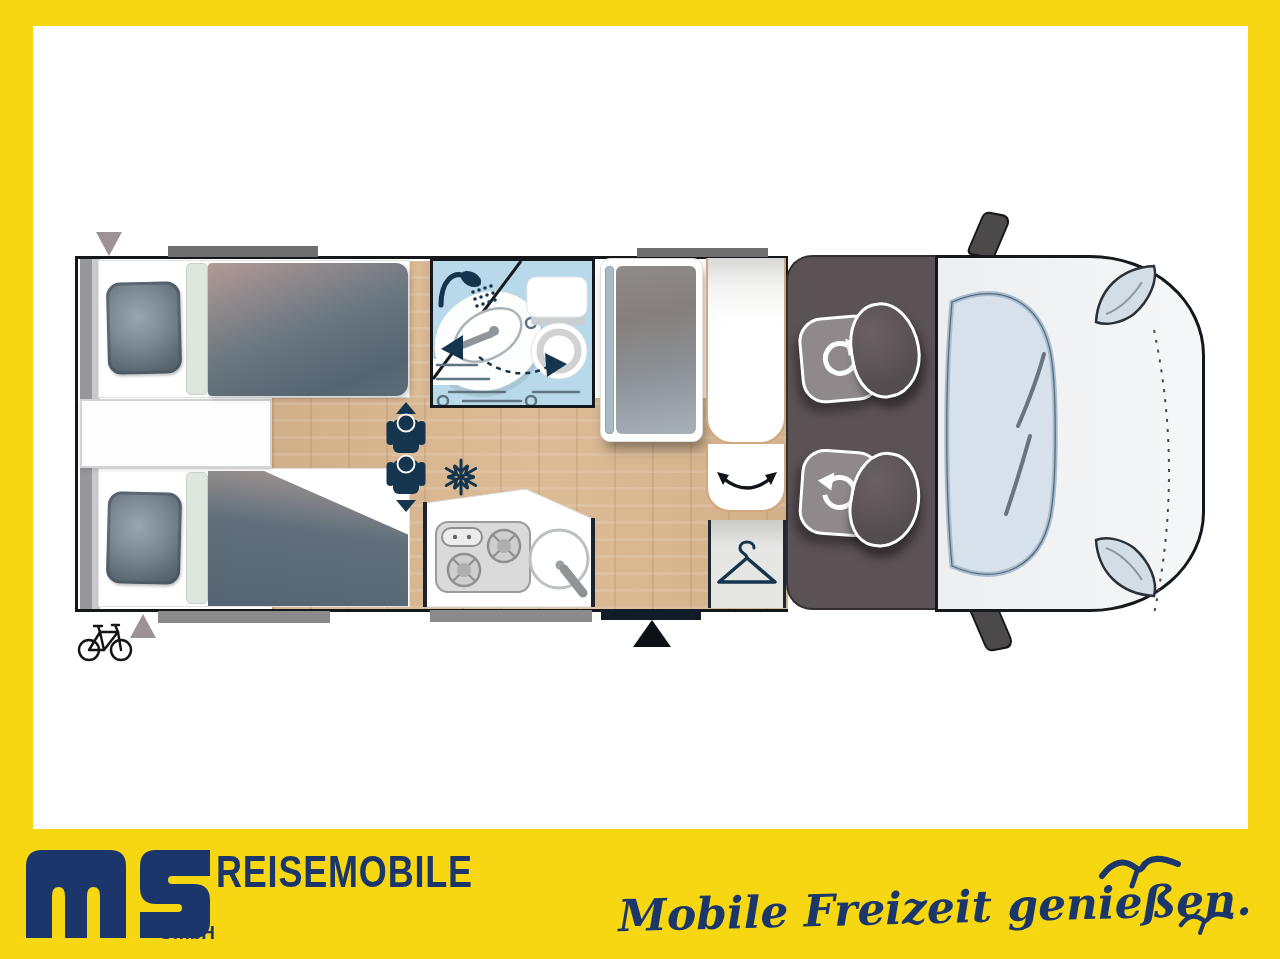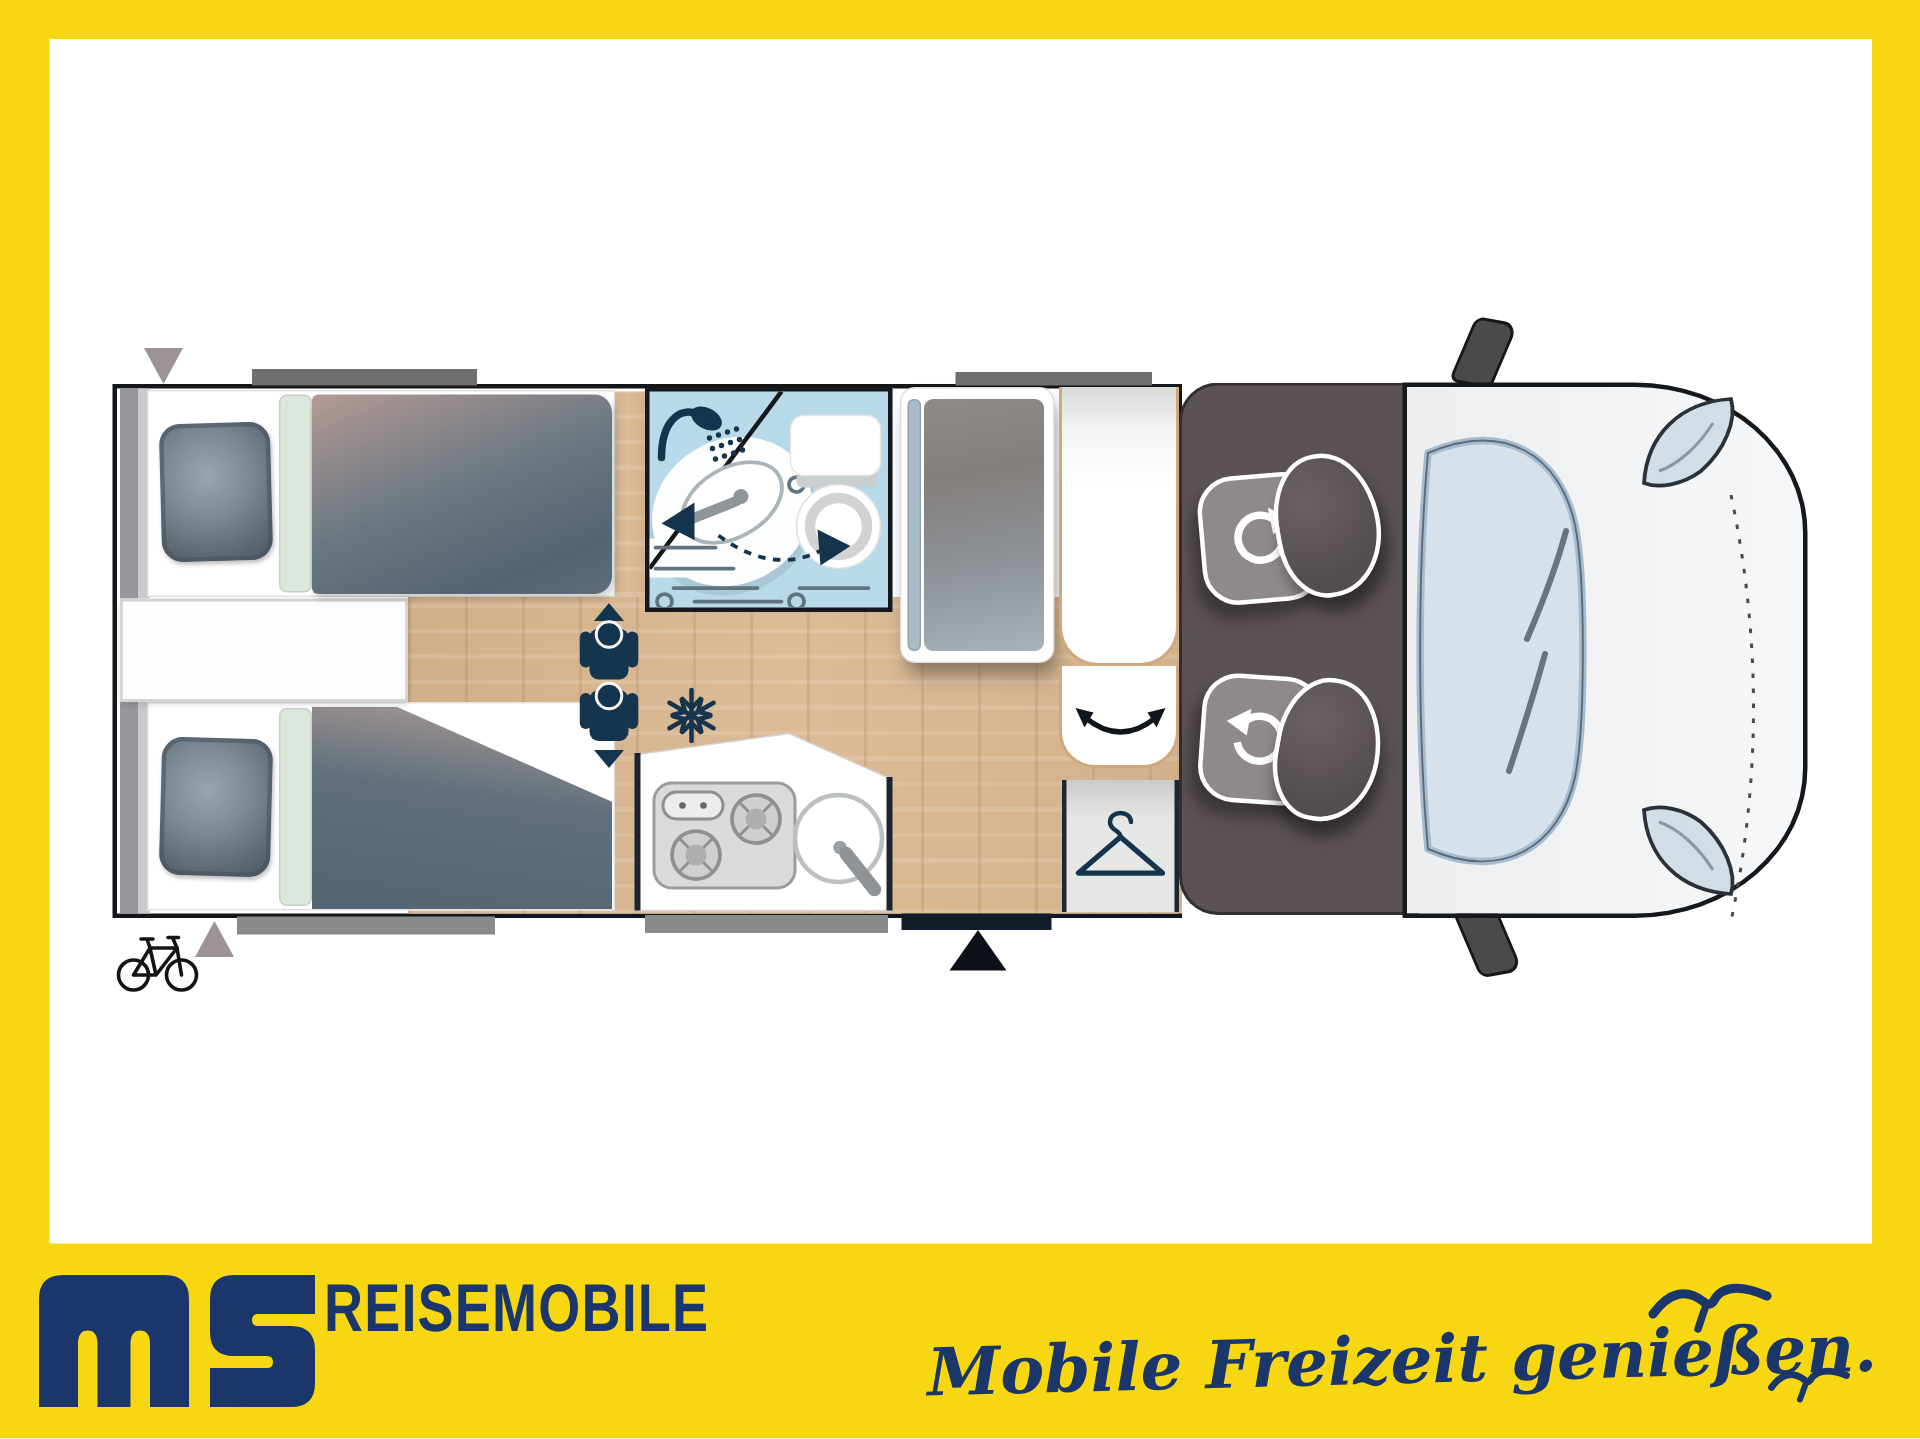--- a/index.html
+++ b/index.html
@@ -89,21 +89,21 @@
   .vehicle{left:935px;top:255px;width:270px;height:357px;border:3px solid #15181c;
     border-radius:0 115px 115px 0 / 0 100px 100px 0;
     background:linear-gradient(90deg,#eceef0,#f6f7f8);}
   .mirror{width:30px;height:44px;background:#4c494b;border:2px solid #17171a;}
   .mirror-top{left:974px;top:213px;border-radius:6px 10px 3px 6px;transform:skewX(-14deg) rotate(10deg);}
   .mirror-bottom{left:977px;top:606px;border-radius:3px 6px 10px 6px;transform:skewX(14deg) rotate(-10deg);}
 
   
   .reisemobile{left:216px;top:846px;font-size:45px;font-weight:800;color:#1a366b;letter-spacing:1px;
     transform:scaleX(.8);transform-origin:left top;white-space:nowrap;}
-  .gmbh{left:158px;top:922px;font-size:15px;font-weight:700;color:#1a366b;}
+  .gmbh{left:158px;top:922px;font-size:19px;font-weight:700;color:#1a366b;}
   .tagline{left:618px;top:882px;font-size:44px;font-style:italic;font-weight:600;
     font-family:"DejaVu Serif",serif;color:#1a366b;transform:rotate(-1.5deg);white-space:nowrap;}
   svg{display:block;}
 </style>
 </head>
 <body>
 
 <div class="page">
   <div class="abs white-area"></div>
 

